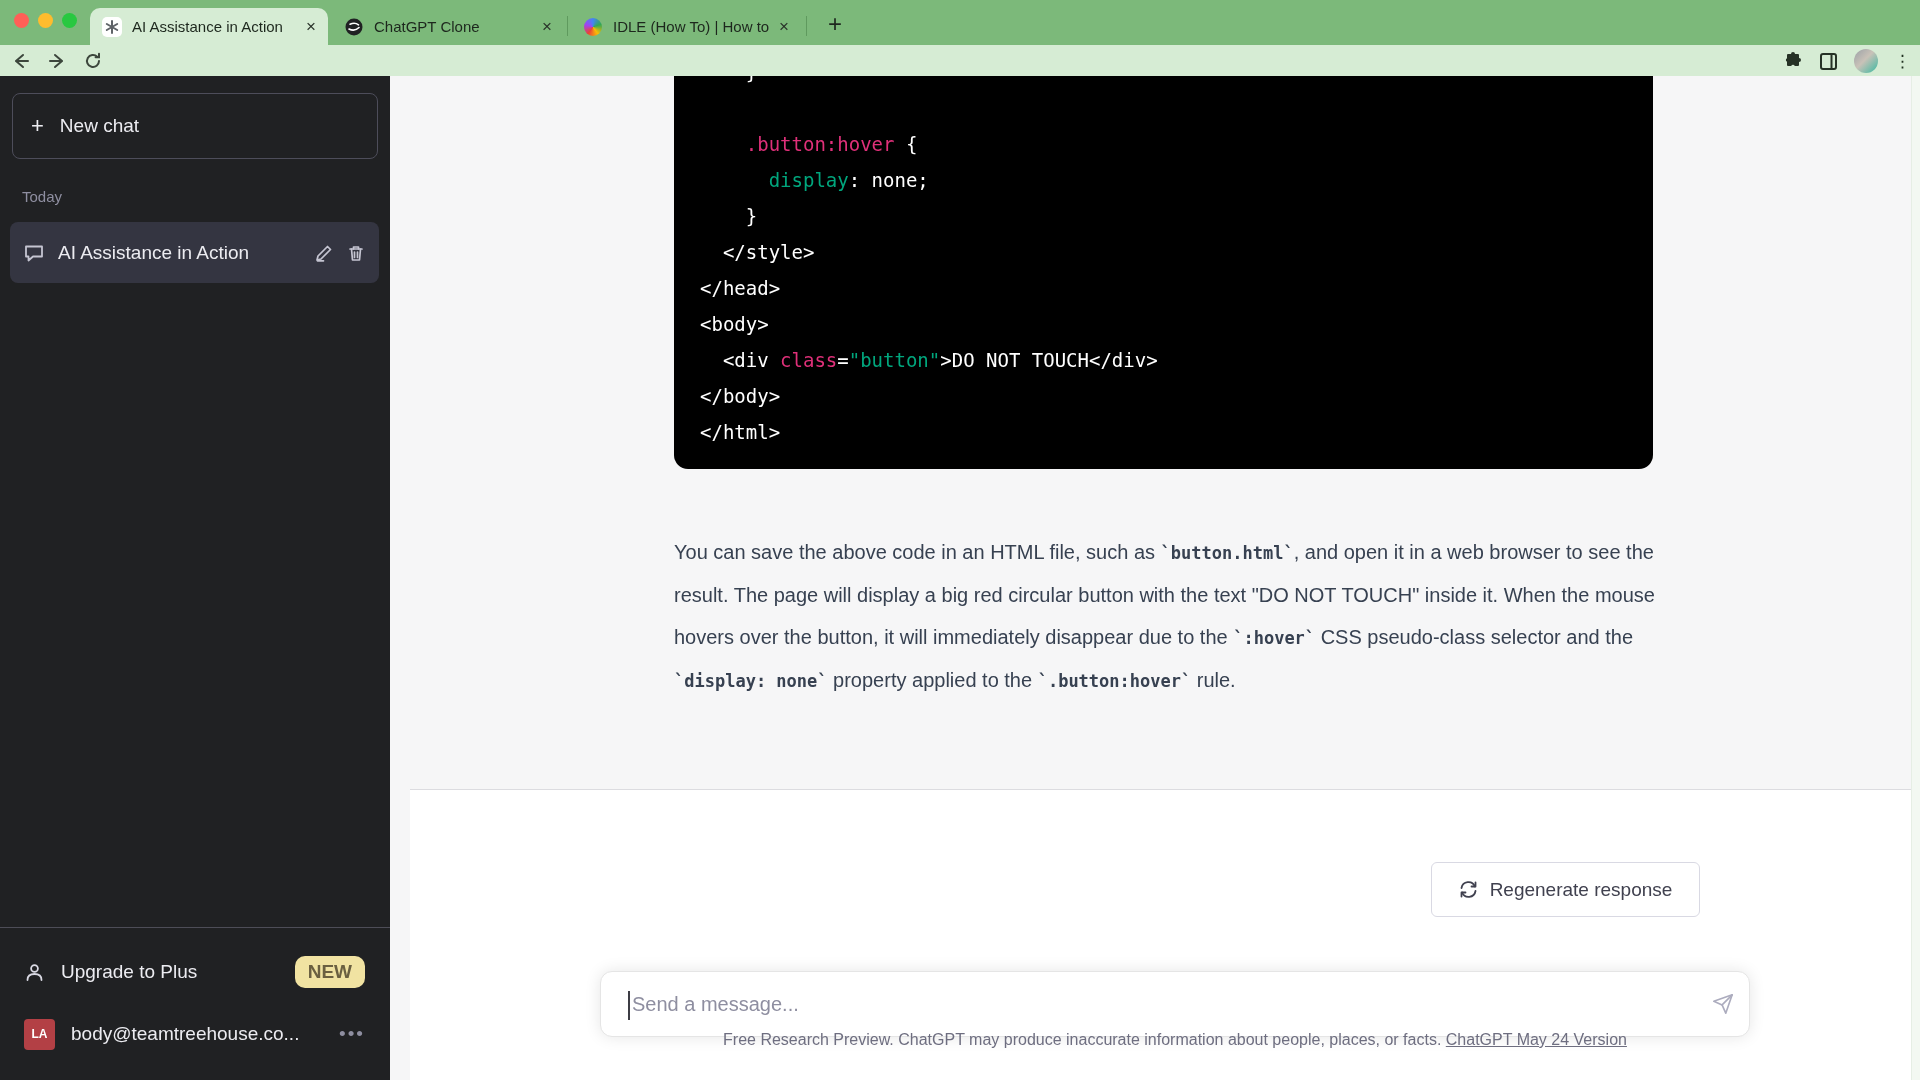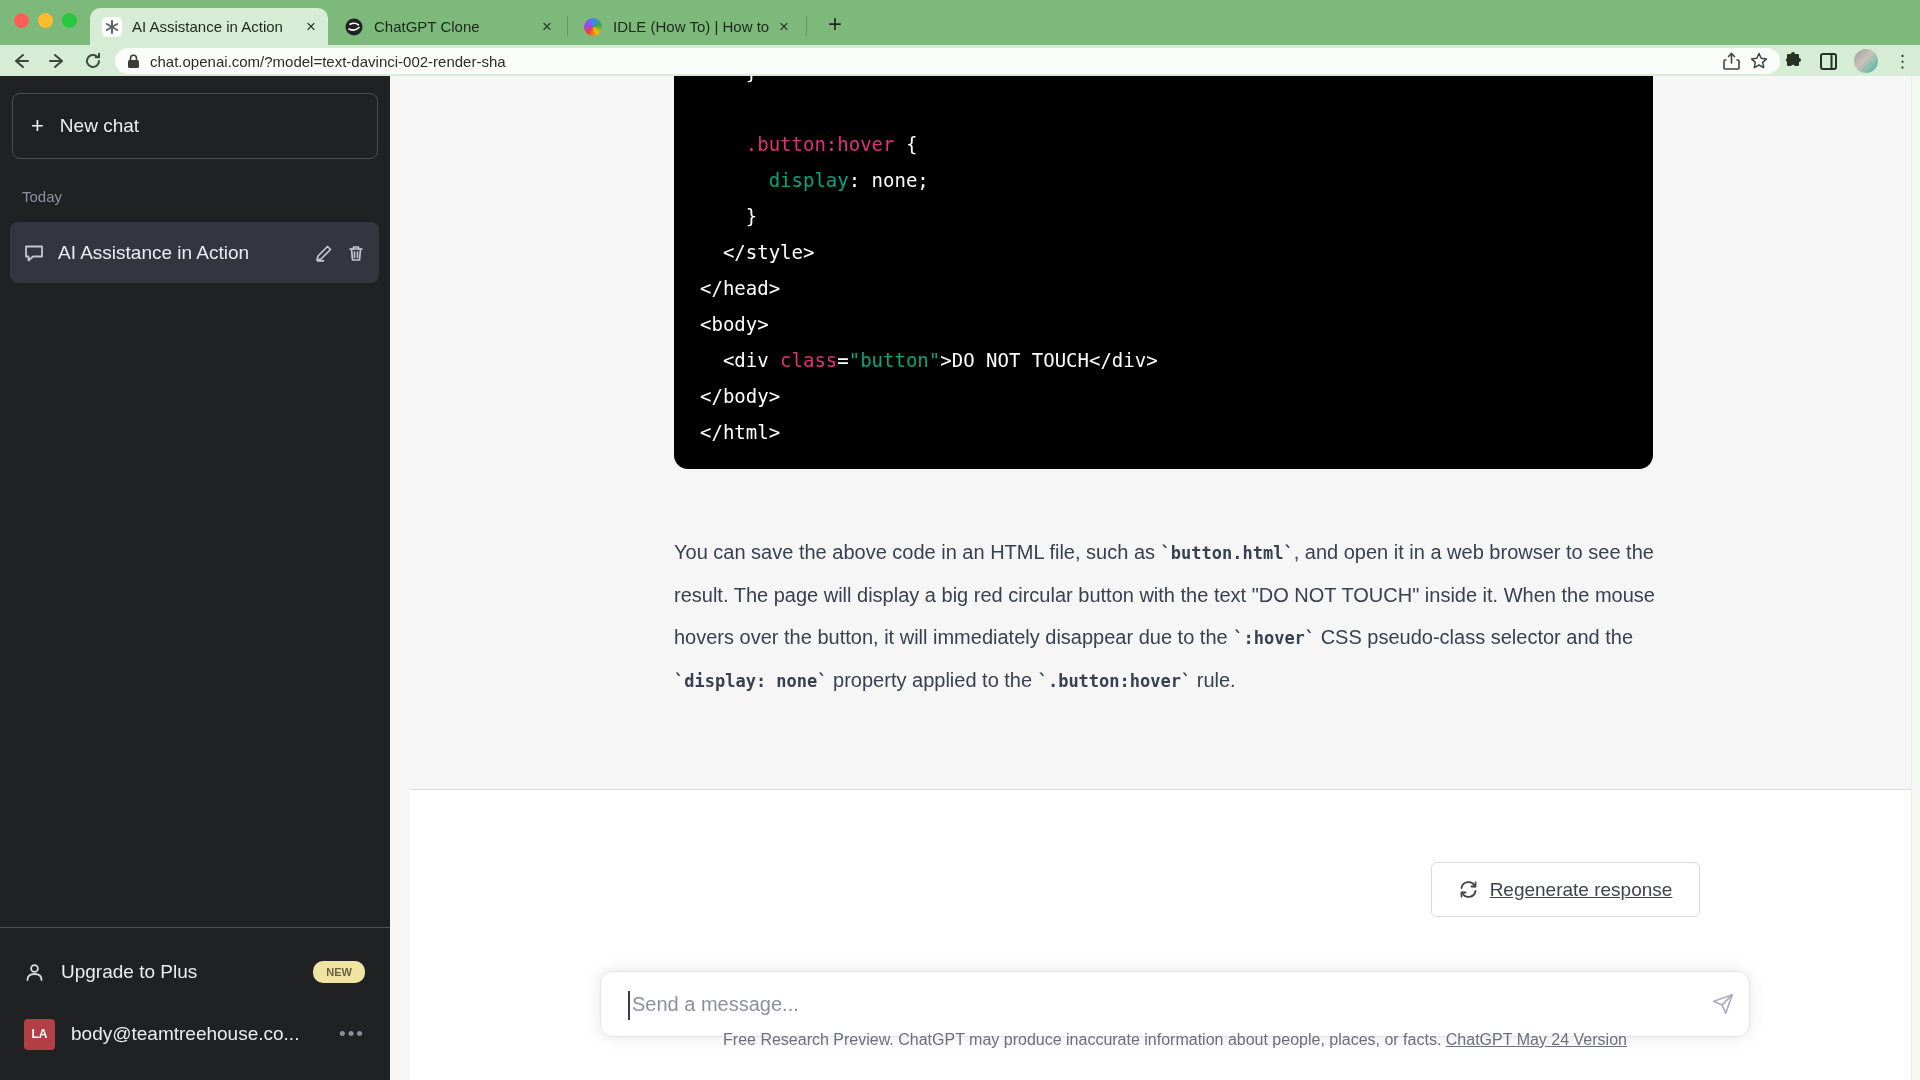--- a/index.html
+++ b/index.html
@@ -47,42 +47,42 @@
   .chat-item { position:absolute; left:10px; top:146px; width:369px; height:61px; background:#343541; border-radius:8px;
       display:flex; align-items:center; gap:14px; padding:0 14px; cursor:pointer; }
   .chat-item .label { flex:1; font-size:19px; color:#ececf1; white-space:nowrap; overflow:hidden; }
   .chat-item .mini-icon { color:#c5c5d2; display:flex; }
   .side-divider { position:absolute; left:0; top:851px; width:390px; height:1px; background:#4d4d57; }
   .side-row { position:absolute; left:10px; width:369px; height:52px; display:flex; align-items:center; gap:16px;
       padding:0 14px; border-radius:8px; cursor:pointer; }
   .side-row .row-label { flex:1; font-size:19px; color:#ececf1; white-space:nowrap; overflow:hidden; }
   .row-upgrade { top:870px; }
   .row-account { top:932px; }
-  .badge-new { background:#f1e3a2; color:#6b6041; font-size:11px; font-weight:700; padding:5px 13px; border-radius:10px; }
+  .badge-new { background:#f1e3a2; color:#6b6041; font-size:19px; font-weight:700; padding:5px 13px; border-radius:10px; }
   .acct-avatar { width:31px; height:31px; border-radius:4px; background:#b34045; color:#fff; font-size:12px; font-weight:700;
       display:flex; align-items:center; justify-content:center; flex:0 0 auto; }
   .acct-dots { color:#8e8ea0; font-size:19px; letter-spacing:2px; }
   .side-icon { color:#d9d9e3; display:flex; flex:0 0 auto; }
 
   
   .main { position:absolute; left:390px; top:0; width:1530px; height:1004px; background:#fff;margin-left:20px; }
   .assistant { position:absolute; left:0; top:0; width:1530px; height:714px; background:#f6f6f7; border-bottom:1px solid #dcdce0; }
 
   .code-block { position:absolute; left:264px; top:0; width:979px; height:393px; background:#000;
       border-radius:0 0 14px 14px; overflow:hidden; padding:0 26px; }
   .code-inner { margin-top:-22px; font-family:"DejaVu Sans Mono",monospace; font-size:19px; line-height:36px; color:#fff; white-space:pre; }
   .tok-pink { color:#df3079; }
   .tok-green { color:#00a67d; }
 
   .paragraph { position:absolute; left:264px; top:455px; width:995px; font-size:20px; line-height:42px; color:#374151; }
   .inline-code { font-family:"DejaVu Sans Mono",monospace; font-weight:700; font-size:17px; }
 
   .regenerate { position:absolute; left:1021px; top:786px; width:269px; height:55px; background:#fff;
       border:1px solid #d9d9e3; border-radius:6px; color:#40414f; font-size:19px; font-family:inherit;
-      display:flex; align-items:center; justify-content:center; gap:12px; cursor:pointer;text-decoration:underline; }
+      display:flex; align-items:center; justify-content:center; gap:12px; cursor:pointer; }
 
   .composer { position:absolute; left:190px; top:895px; width:1150px; height:66px; background:#fff;
       border:1px solid #e5e5e5; border-radius:12px; box-shadow:0 0 16px rgba(0,0,0,.10);
       display:flex; align-items:center; }
   .composer .caret { position:absolute; left:27px; top:19px; width:1.5px; height:29px; background:#3c3c44; }
   .composer input { flex:1; border:none; outline:none; background:transparent; font-size:20px; color:#343541;
       font-family:inherit; padding:0 20px 0 31px; }
   .composer input::placeholder { color:#8e8ea0; }
   .send-btn { width:52px; height:52px; display:flex; align-items:center; justify-content:center; color:#acacbe; cursor:pointer; }
 
@@ -156,41 +156,20 @@
           <line x1="2" y1="9" x2="13.5" y2="9"></line>
         </svg>
     </span>
     <span class="nav-btn">
       <svg width="18" height="18" viewBox="0 0 18 18" fill="none" stroke="currentColor" stroke-width="2" stroke-linecap="round">
           <path d="M15 9 a6 6 0 1 1 -1.8 -4.3"></path>
           <path d="M15 1.8 V5.2 H11.6" fill="none"></path>
         </svg>
     </span>
 
-    <div class="urlbar">
-      <span class="tool-icon">
-        <svg width="13" height="15" viewBox="0 0 13 15" fill="#3c3c3c">
-            <rect x="1" y="6" width="11" height="8" rx="1.5"></rect>
-            <path d="M3.5 6 V4.2 a3 3 0 0 1 6 0 V6" fill="none" stroke="#3c3c3c" stroke-width="1.6"></path>
-          </svg>
-      </span>
-      <span class="url-text">chat.openai.com/?model=text-davinci-002-render-sha</span>
-      <span class="tool-icon">
-        <svg width="17" height="19" viewBox="0 0 17 19" fill="none" stroke="#3c463c" stroke-width="1.6" stroke-linecap="round" stroke-linejoin="round">
-            <path d="M3 8 H2 a1 1 0 0 0 -1 1 v7 a1 1 0 0 0 1 1 h13 a1 1 0 0 0 1 -1 V9 a1 1 0 0 0 -1 -1 h-1"></path>
-            <line x1="8.5" y1="1.5" x2="8.5" y2="11"></line>
-            <path d="M5.5 4.5 L8.5 1.5 L11.5 4.5"></path>
-          </svg>
-      </span>
-      <span class="tool-icon">
-        <svg width="18" height="18" viewBox="0 0 18 18" fill="none" stroke="#3c463c" stroke-width="1.5" stroke-linejoin="round">
-            <path d="M9 1.5 L11.2 6.2 L16.5 6.9 L12.7 10.4 L13.7 15.6 L9 13 L4.3 15.6 L5.3 10.4 L1.5 6.9 L6.8 6.2 Z"></path>
-          </svg>
-      </span>
-    </div>
 
     <div class="toolbar-right">
       <span class="tool-icon">
         <svg width="19" height="19" viewBox="0 0 19 19" fill="#263226">
             <path d="M7 2 a2 2 0 0 1 4 0 h3 a1 1 0 0 1 1 1 v3 a2 2 0 0 1 0 4 v3 a1 1 0 0 1 -1 1 h-3.2 a2 2 0 0 0 -3.6 0 H4 a1 1 0 0 1 -1 -1 v-3.2 a2 2 0 0 1 0 -3.6 V3 a1 1 0 0 1 1 -1 Z"></path>
           </svg>
       </span>
       <span class="tool-icon">
         <svg width="19" height="19" viewBox="0 0 19 19" fill="none" stroke="#263226" stroke-width="2">
             <rect x="2" y="2" width="15" height="15" rx="2"></rect>

